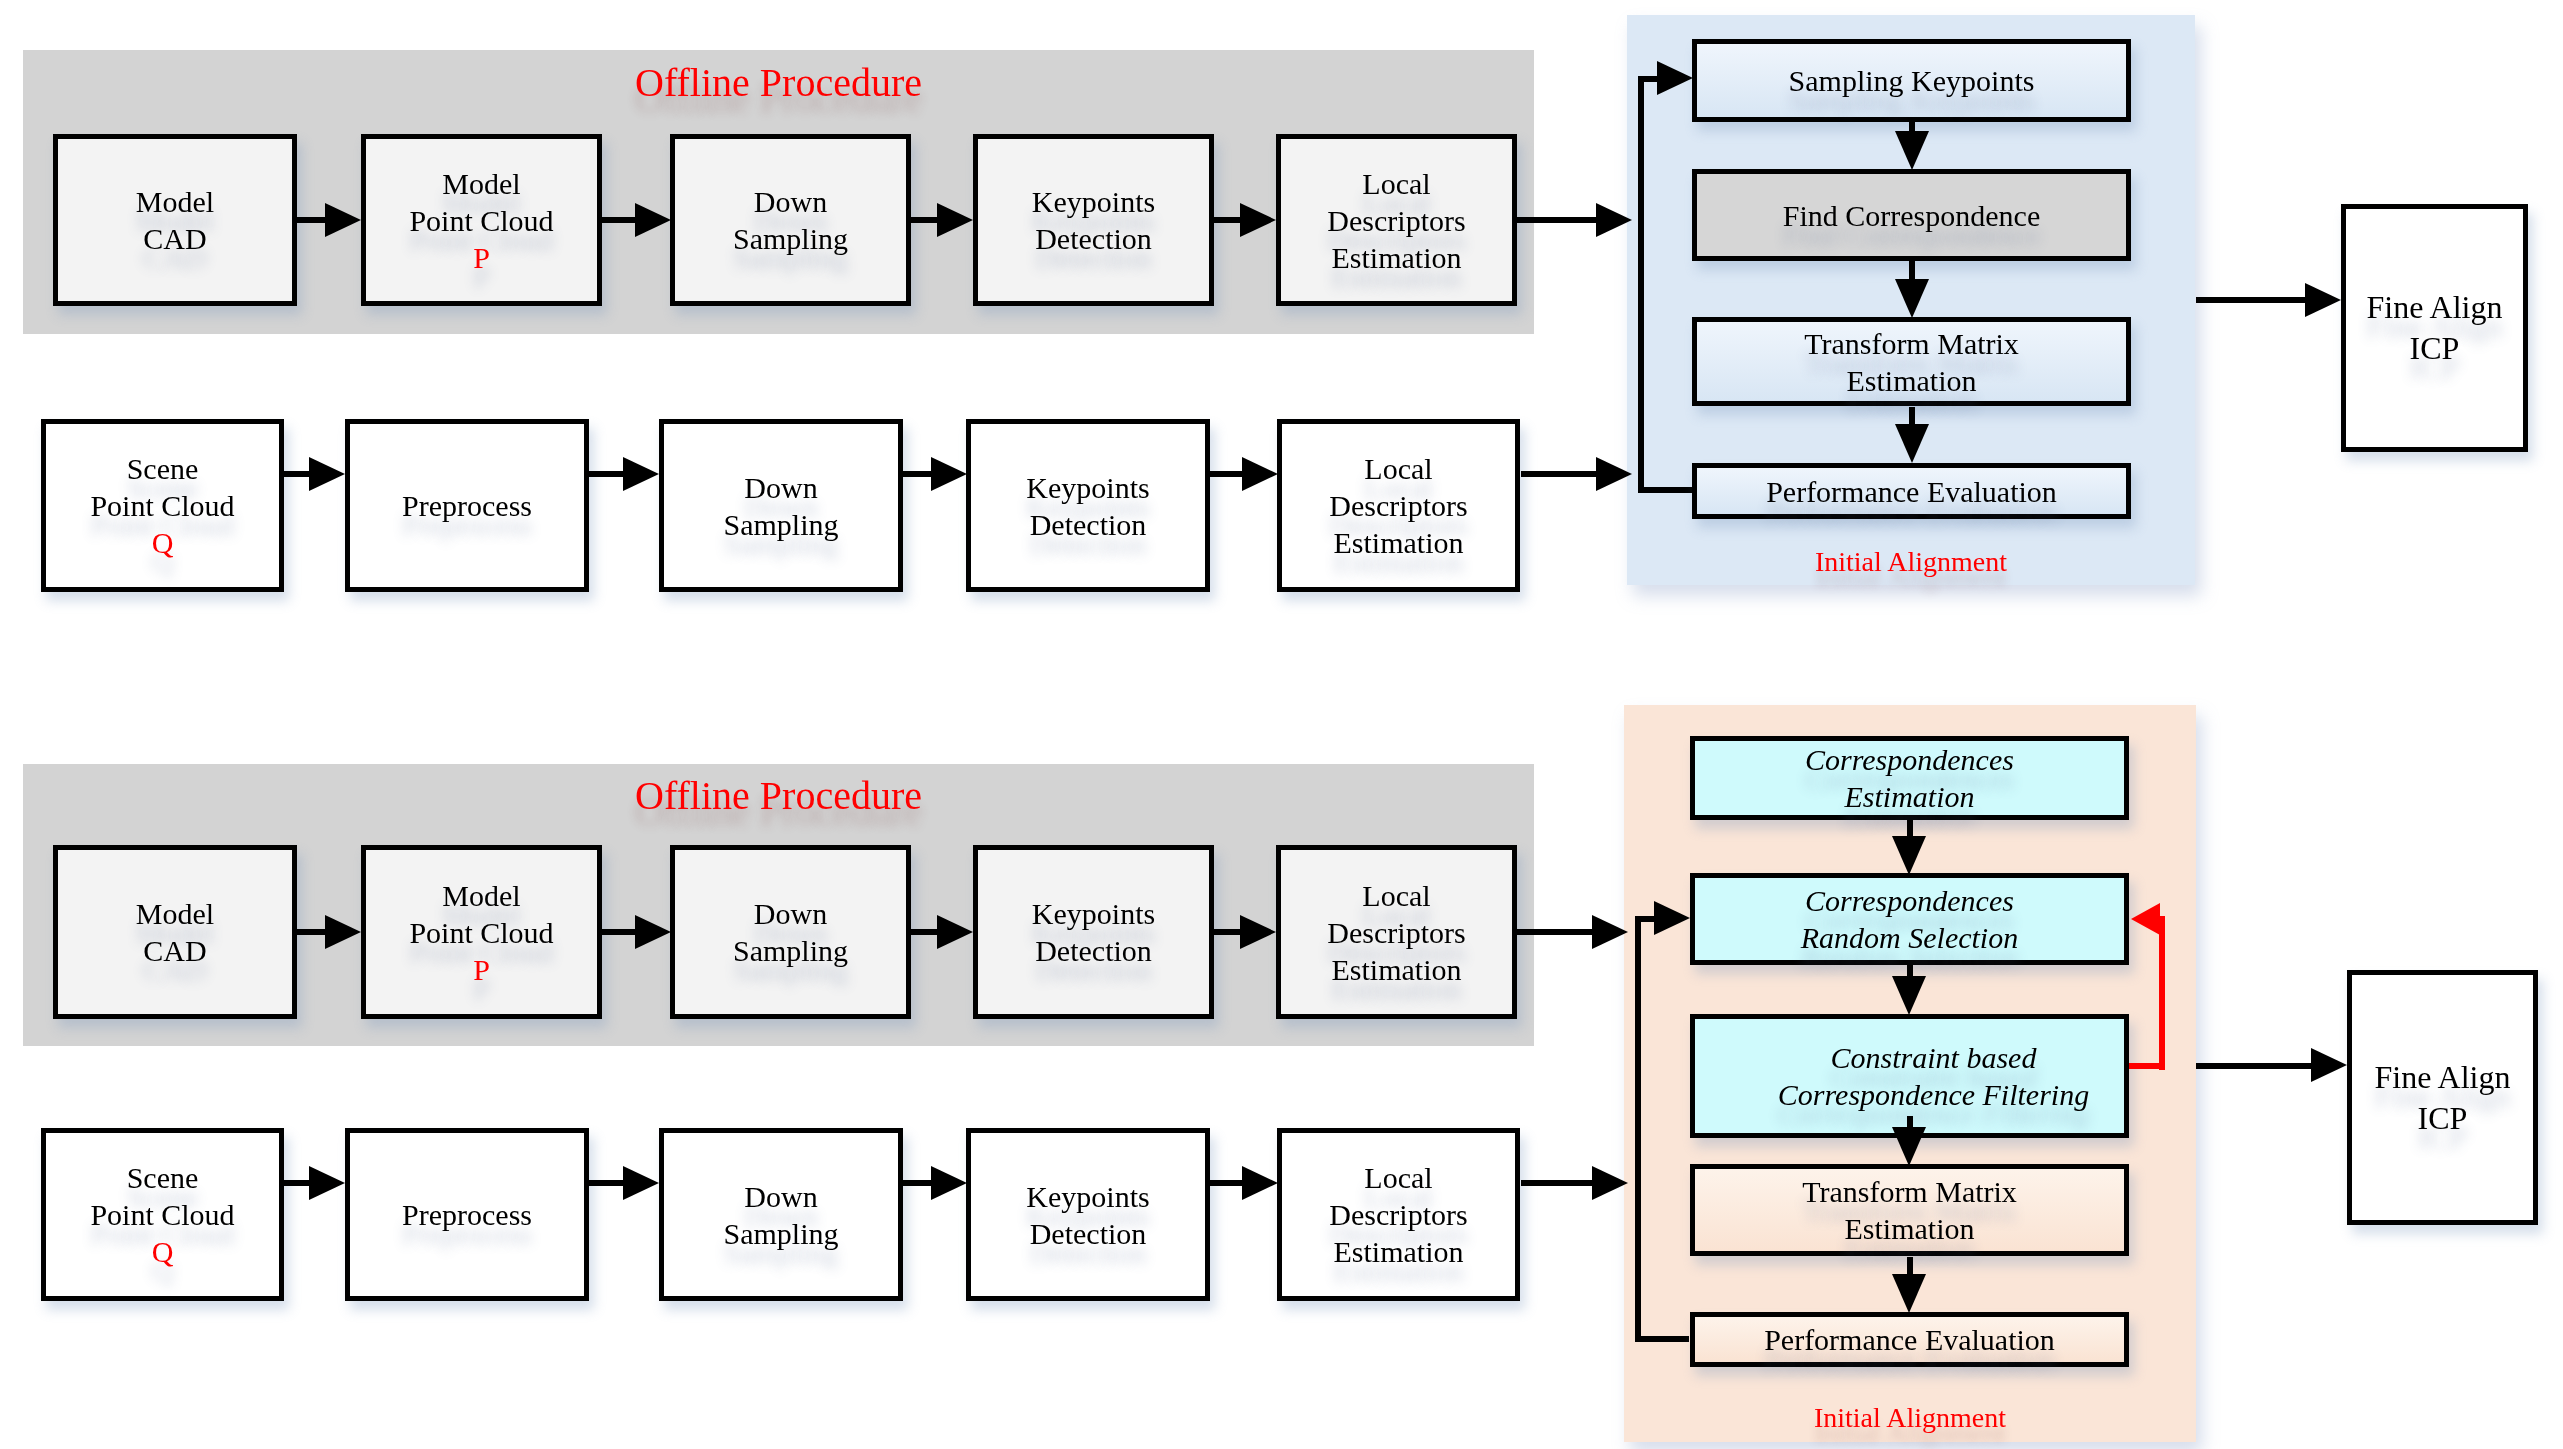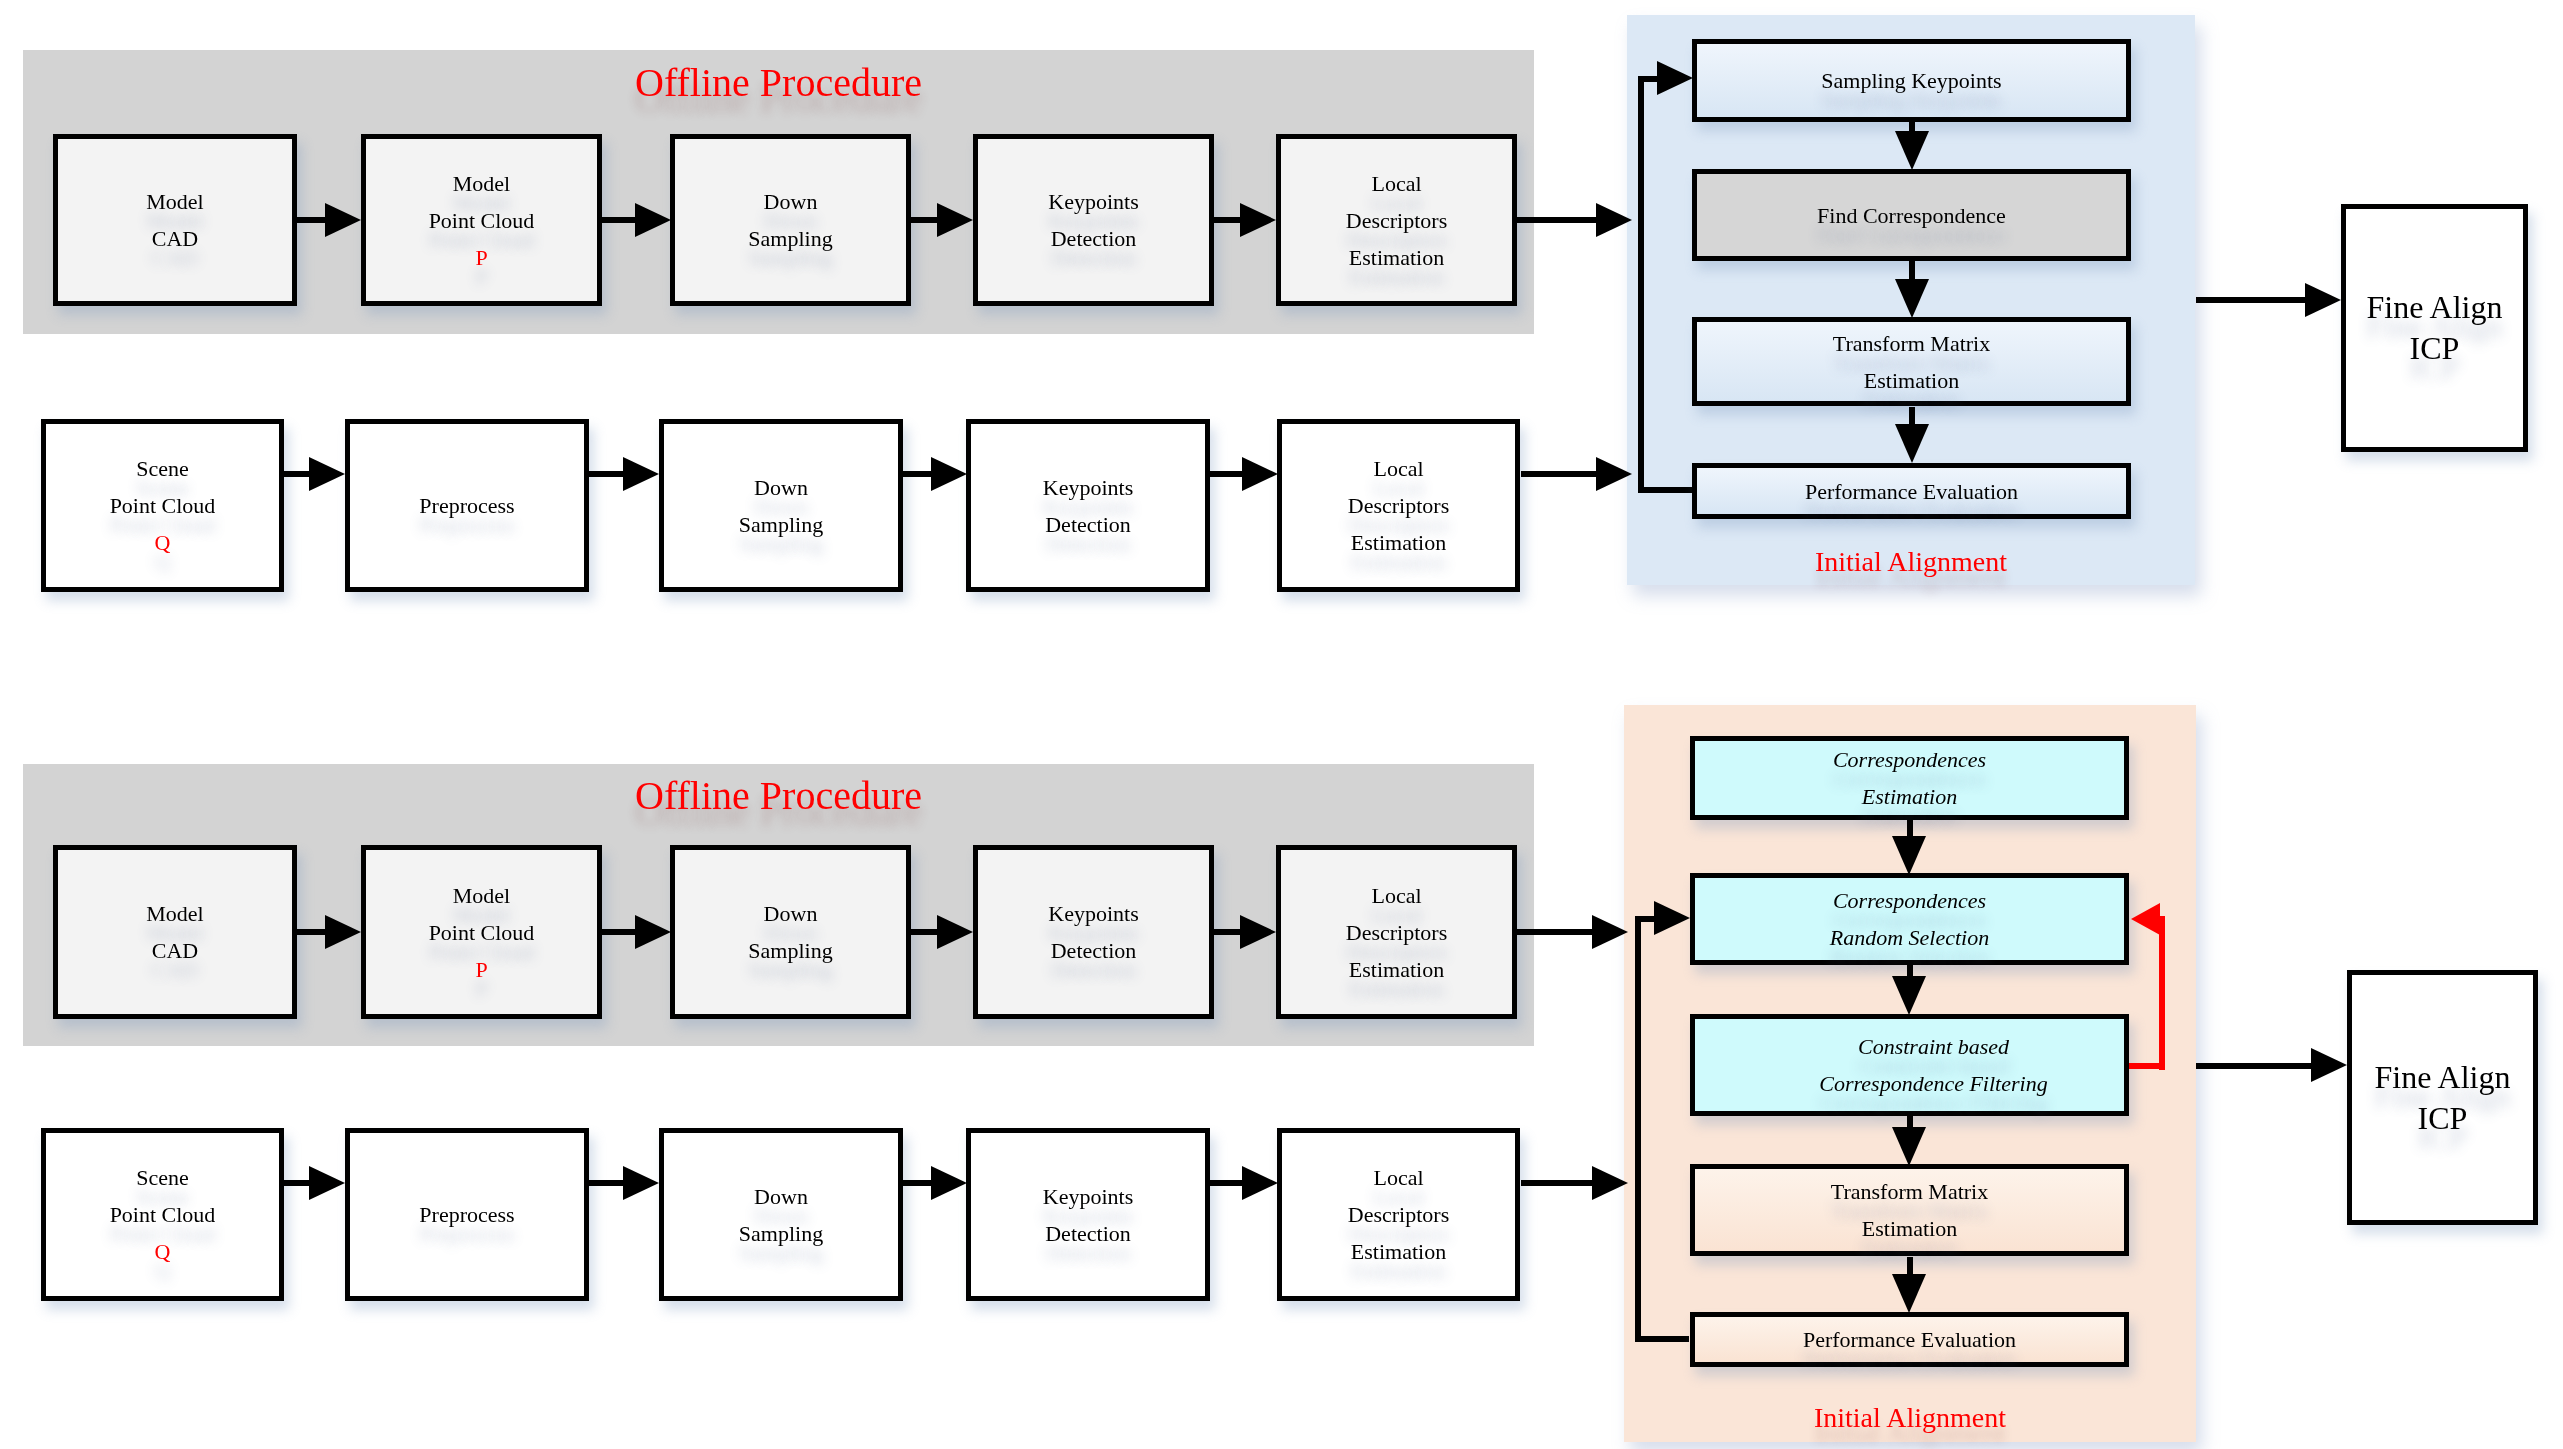--- a/index.html
+++ b/index.html
@@ -6,21 +6,21 @@
   #root{position:relative;width:2563px;height:1449px;background:#ffffff;overflow:hidden;
         font-family:"Liberation Serif","DejaVu Serif",serif;color:#000;}
   .banner{position:absolute;background:var(--banner-gray);}
   .banner-title{position:absolute;text-align:center;font-size:40px;line-height:45px;
         color:var(--accent-red);text-shadow:0 16px 10px rgba(120,60,60,.25);}
   .panel{position:absolute;box-shadow:6.2px 11.2px 16px rgba(140,160,200,.35);}
   .panel.blue{background:var(--panel-blue);}
   .panel.peach{background:var(--panel-peach);}
   .node{position:absolute;box-sizing:border-box;border:5px solid var(--line-black);
         display:flex;flex-direction:column;align-items:center;justify-content:center;
-        text-align:center;font-size:22px;line-height:37px;
+        text-align:center;font-size:30px;line-height:37px;
         box-shadow:5px 8.7px 11.2px rgba(120,150,190,.30);}
   .node span{text-shadow:0 19px 11.2px rgba(90,110,150,.30);}
   .gray-box{background:var(--box-light-gray);}
   .white-box{background:var(--box-white);margin-top:32px;}
   .blue-box{background:linear-gradient(var(--box-blue-top),var(--box-blue-bottom));}
   .gray-fill-box{background:var(--box-gray);}
   .cyan-box{background:var(--box-cyan);font-style:italic;}
   .peach-box{background:linear-gradient(var(--box-peach-top),var(--box-peach-bottom));}
   .sym{color:var(--accent-red);}
   .panel-label{position:absolute;text-align:center;font-size:28px;line-height:40px;
@@ -227,21 +227,21 @@
   <div class="hshaft" style="left:1635px;top:1336px;width:54px;"></div>
 
   <div class="node cyan-box" style="left:1690px;top:736px;width:439px;height:84px;">
     <span>Correspondences</span>
     <span>Estimation</span>
   </div>
   <div class="node cyan-box" style="left:1690px;top:873px;width:439px;height:92px;">
     <span>Correspondences</span>
     <span>Random Selection</span>
   </div>
-  <div class="node cyan-box" style="left:1690px;top:1014px;width:439px;height:102px;padding-left:48px;">
+  <div class="node cyan-box" style="left:1690px;top:1014px;width:439px;height:124px;padding-left:48px;">
     <span>Constraint based</span>
     <span>Correspondence Filtering</span>
   </div>
   <div class="node peach-box" style="left:1690px;top:1164px;width:439px;height:92px;">
     <span>Transform Matrix</span>
     <span>Estimation</span>
   </div>
   <div class="node peach-box" style="left:1690px;top:1312px;width:439px;height:55px;">
     <span>Performance Evaluation</span>
   </div>

